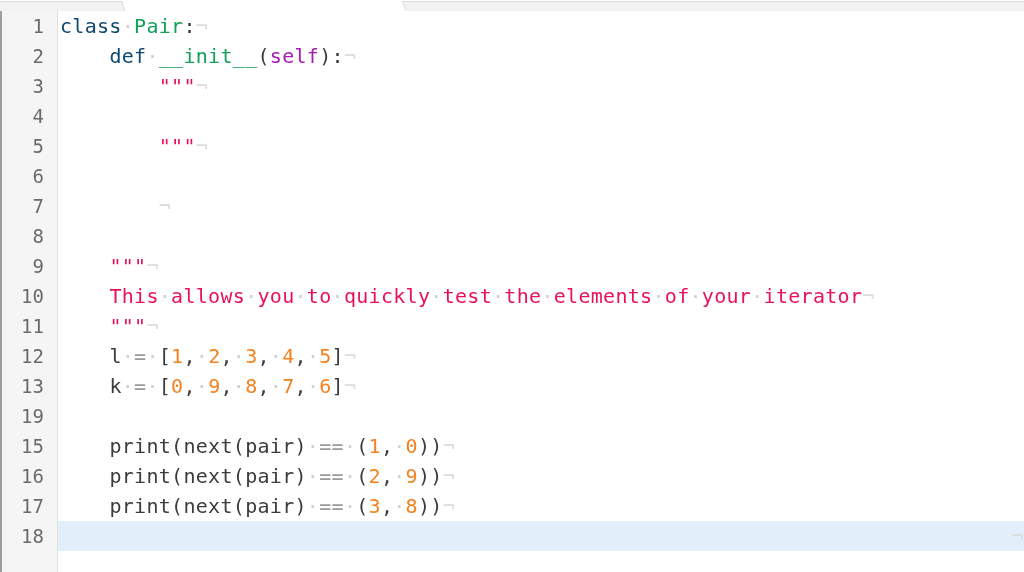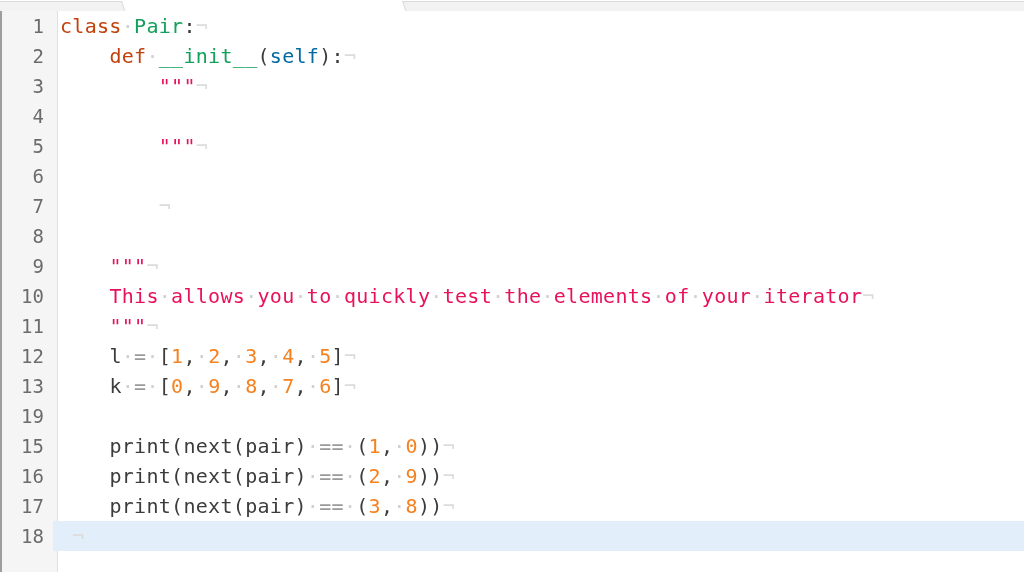--- a/index.html
+++ b/index.html
@@ -94,20 +94,21 @@
     height: 30px;
     display: flex;
     align-items: center;
     white-space: pre;
   }
   .line.active .code {
     background: #e3eefb;
   }
   .line.active {
     background: transparent;
+    justify-content: space-between;
   }
   .line.active::after {
     content: "";
     position: absolute;
     left: 58px; right: 0; top: 0; bottom: 0;
     background: #e3eefb;
     z-index: 0;
   }
   .lnum {
     position: relative;
@@ -128,23 +129,23 @@
     padding-left: 7px;
     font-size: 20px;
     line-height: 30px;
     color: #3c3c3c;
     font-family: "DejaVu Sans Mono", monospace;
     letter-spacing: 0.3px;
     white-space: pre;
   }
 
   
-  .kw   { color: #c2410c; }
+  .kw   { color: #0c4a6e; }
   .name { color: #13a05a; }
-  .self { color: #0369a1; }
+  .self { color: #a21caf; }
   .str  { color: #e8125c; }
   .num  { color: #f58220; }
   .op   { color: #9a9a9a; }
   .punc { color: #3c3c3c; }
   .plain{ color: #3c3c3c; }
   .dot  { color: #d0d0d0; }
   .eol  { color: #dcdcdc; }
 </style>
 </head>
 <body>

